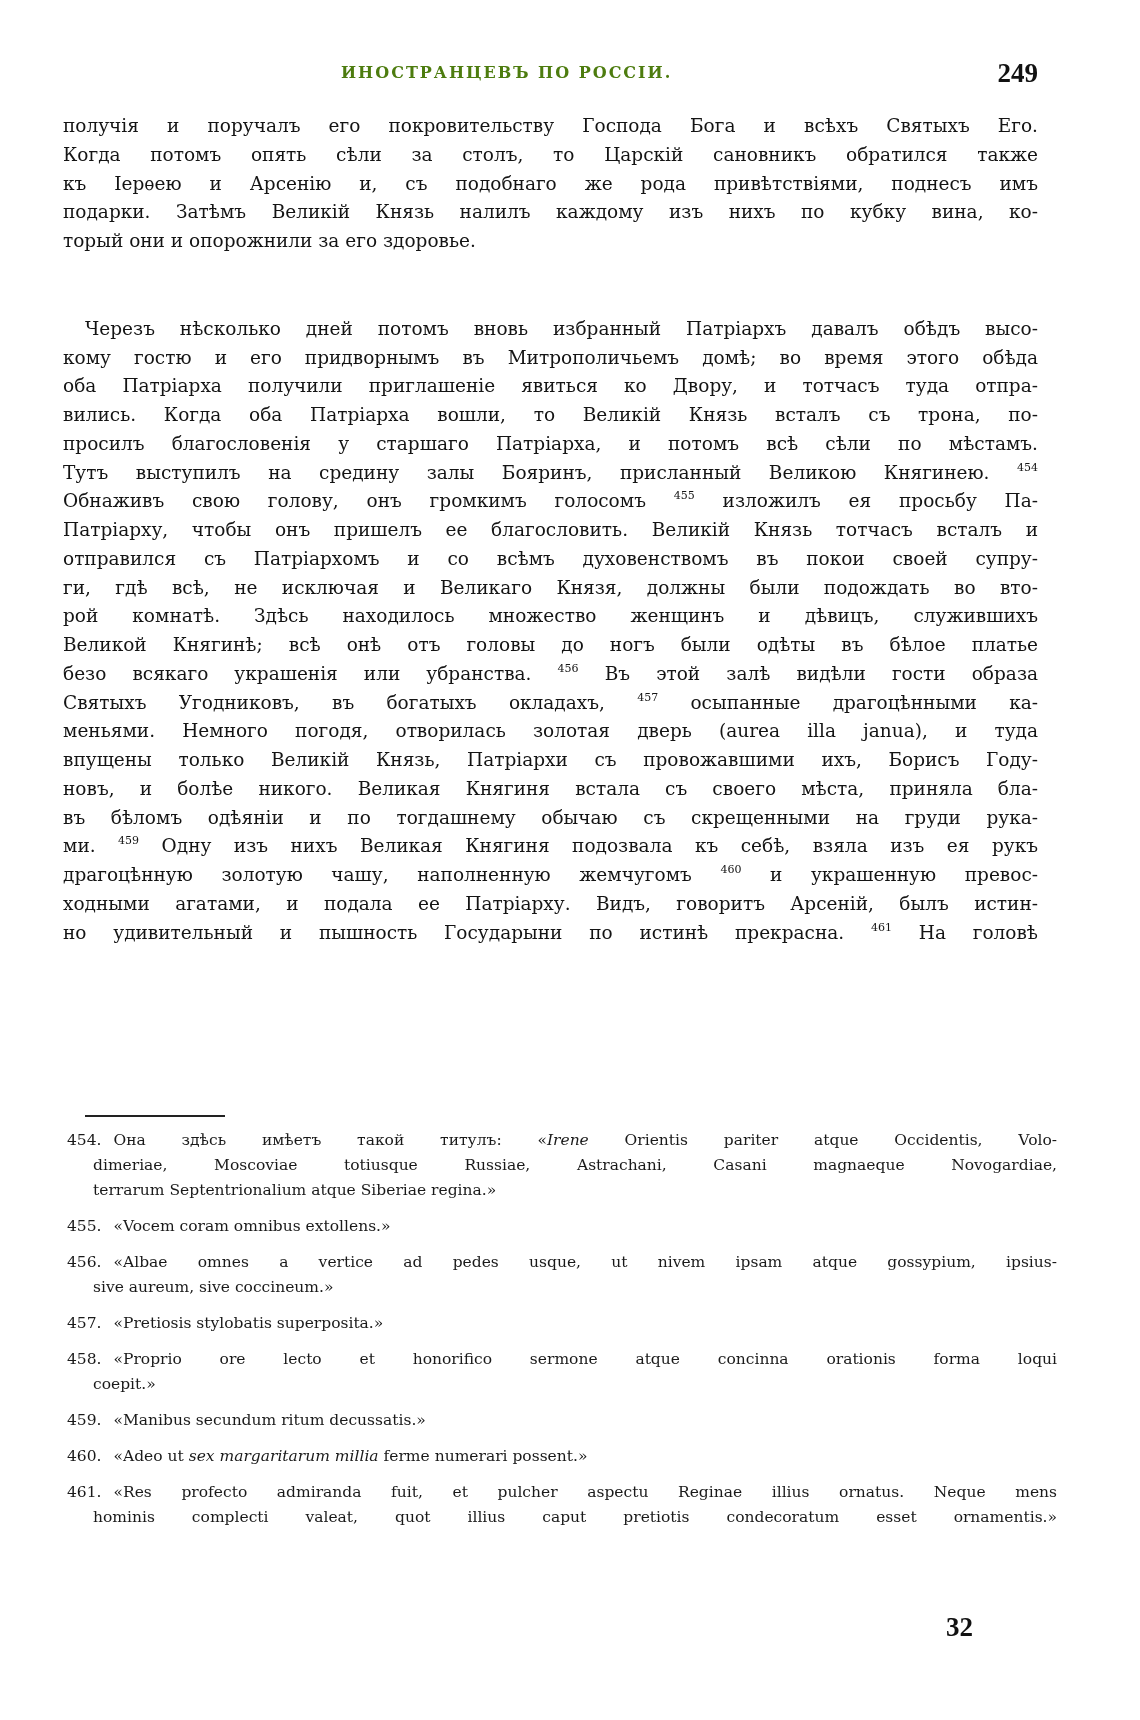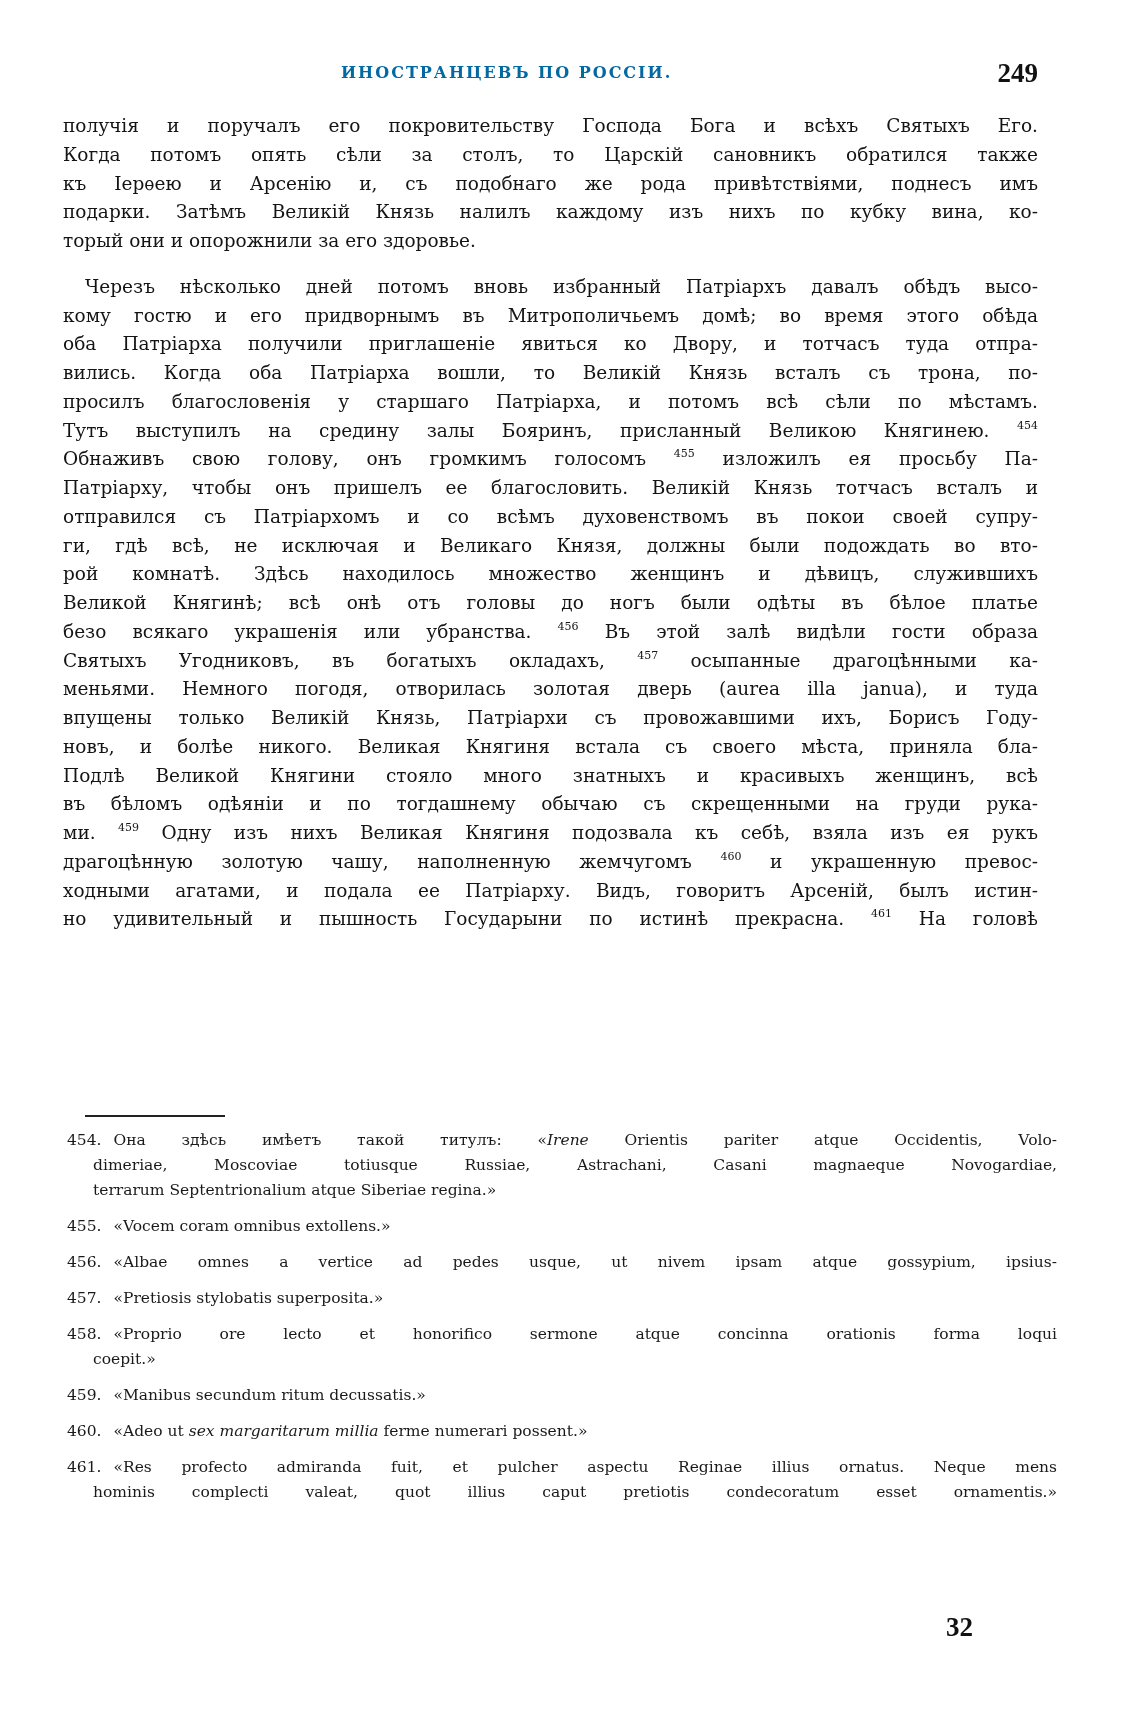--- a/index.html
+++ b/index.html
@@ -30,21 +30,21 @@
     }
     .running-title {
       position: absolute;
       left: 278px;
       top: 0;
       font-family: "DejaVu Serif", serif;
       font-size: 16px;
       font-weight: bold;
       letter-spacing: 2px;
       line-height: 22px;
-      color: #0369a1;
+      color: #4d7c0f;
     }
     .page-number {
       position: absolute;
       right: 0;
       top: -4px;
       font-family: "Liberation Serif", serif;
       font-size: 27px;
       font-weight: bold;
       line-height: 30px;
       color: #111111;
@@ -63,20 +63,21 @@
       white-space: nowrap;
       text-align: justify;
       text-align-last: justify;
       color: #141414;
     }
     .body-line.last {
       text-align-last: left;
     }
     .body-line.indent {
       padding-left: 22px;
+      margin-top: 42px;
     }
     .para-gap {
       height: 17px;
     }
     sup.fn-ref {
       font-size: 11px;
       vertical-align: 8px;
       line-height: 0;
     }
     .divider {
@@ -161,21 +162,20 @@
       <div class="body-line">Патріарху, чтобы онъ пришелъ ее благословить. Великій Князь тотчасъ всталъ и</div>
       <div class="body-line">отправился съ Патріархомъ и со всѣмъ духовенствомъ въ покои своей супру-</div>
       <div class="body-line">ги, гдѣ всѣ, не исключая и Великаго Князя, должны были подождать во вто-</div>
       <div class="body-line">рой комнатѣ. Здѣсь находилось множество женщинъ и дѣвицъ, служившихъ</div>
       <div class="body-line">Великой Княгинѣ; всѣ онѣ отъ головы до ногъ были одѣты въ бѣлое платье</div>
       <div class="body-line"><span>безо всякаго украшенія или убранства.</span> <sup class="fn-ref">456</sup><span> Въ этой залѣ видѣли гости образа</span></div>
       <div class="body-line"><span>Святыхъ Угодниковъ, въ богатыхъ окладахъ,</span> <sup class="fn-ref">457</sup><span> осыпанные драгоцѣнными ка-</span></div>
       <div class="body-line">меньями. Немного погодя, отворилась золотая дверь (aurea illa janua), и туда</div>
       <div class="body-line">впущены только Великій Князь, Патріархи съ провожавшими ихъ, Борисъ Году-</div>
       <div class="body-line">новъ, и болѣе никого. Великая Княгиня встала съ своего мѣста, приняла бла-</div>
-      <div class="body-line">Подлѣ Великой Княгини стояло много знатныхъ и красивыхъ женщинъ, всѣ</div>
       <div class="body-line">въ бѣломъ одѣяніи и по тогдашнему обычаю съ скрещенными на груди рука-</div>
       <div class="body-line"><span>ми.</span> <sup class="fn-ref">459</sup><span> Одну изъ нихъ Великая Княгиня подозвала къ себѣ, взяла изъ ея рукъ</span></div>
       <div class="body-line"><span>драгоцѣнную золотую чашу, наполненную жемчугомъ</span> <sup class="fn-ref">460</sup><span> и украшенную превос-</span></div>
       <div class="body-line">ходными агатами, и подала ее Патріарху. Видъ, говоритъ Арсеній, былъ истин-</div>
       <div class="body-line"><span>но удивительный и пышность Государыни по истинѣ прекрасна.</span> <sup class="fn-ref">461</sup><span> На головѣ</span></div>
     </div>
   </div>
 
   <div class="divider"></div>
 
@@ -183,20 +183,21 @@
     <div class="footnote">
       <div class="fn-line"><span class="fn-num">454.</span><span>Она здѣсь имѣетъ такой титулъ: «</span><i>Irene</i><span> Orientis pariter atque Occidentis, Volo-</span></div>
       <div class="fn-line cont">dimeriae, Moscoviae totiusque Russiae, Astrachani, Casani magnaeque Novogardiae,</div>
       <div class="fn-line cont last">terrarum Septentrionalium atque Siberiae regina.»</div>
     </div>
     <div class="footnote">
       <div class="fn-line last"><span class="fn-num">455.</span><span>«Vocem coram omnibus extollens.»</span></div>
     </div>
     <div class="footnote">
       <div class="fn-line"><span class="fn-num">456.</span><span>«Albae omnes a vertice ad pedes usque, ut nivem ipsam atque gossypium, ipsius-</span></div>
+      <div class="fn-line cont last">sive aureum, sive coccineum.»</div>
     </div>
     <div class="footnote">
       <div class="fn-line last"><span class="fn-num">457.</span><span>«Pretiosis stylobatis superposita.»</span></div>
     </div>
     <div class="footnote">
       <div class="fn-line"><span class="fn-num">458.</span><span>«Proprio ore lecto et honorifico sermone atque concinna orationis forma loqui</span></div>
       <div class="fn-line cont last">coepit.»</div>
     </div>
     <div class="footnote">
       <div class="fn-line last"><span class="fn-num">459.</span><span>«Manibus secundum ritum decussatis.»</span></div>

